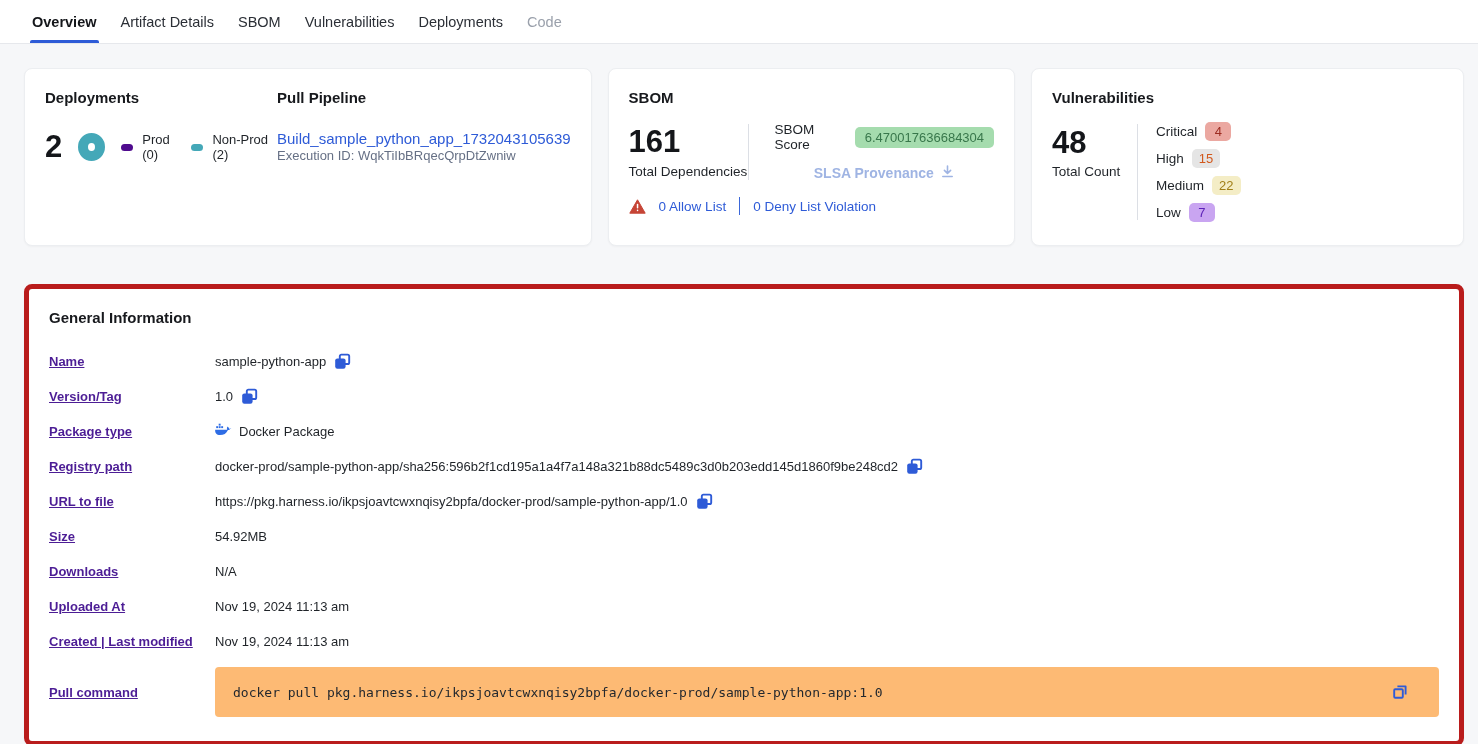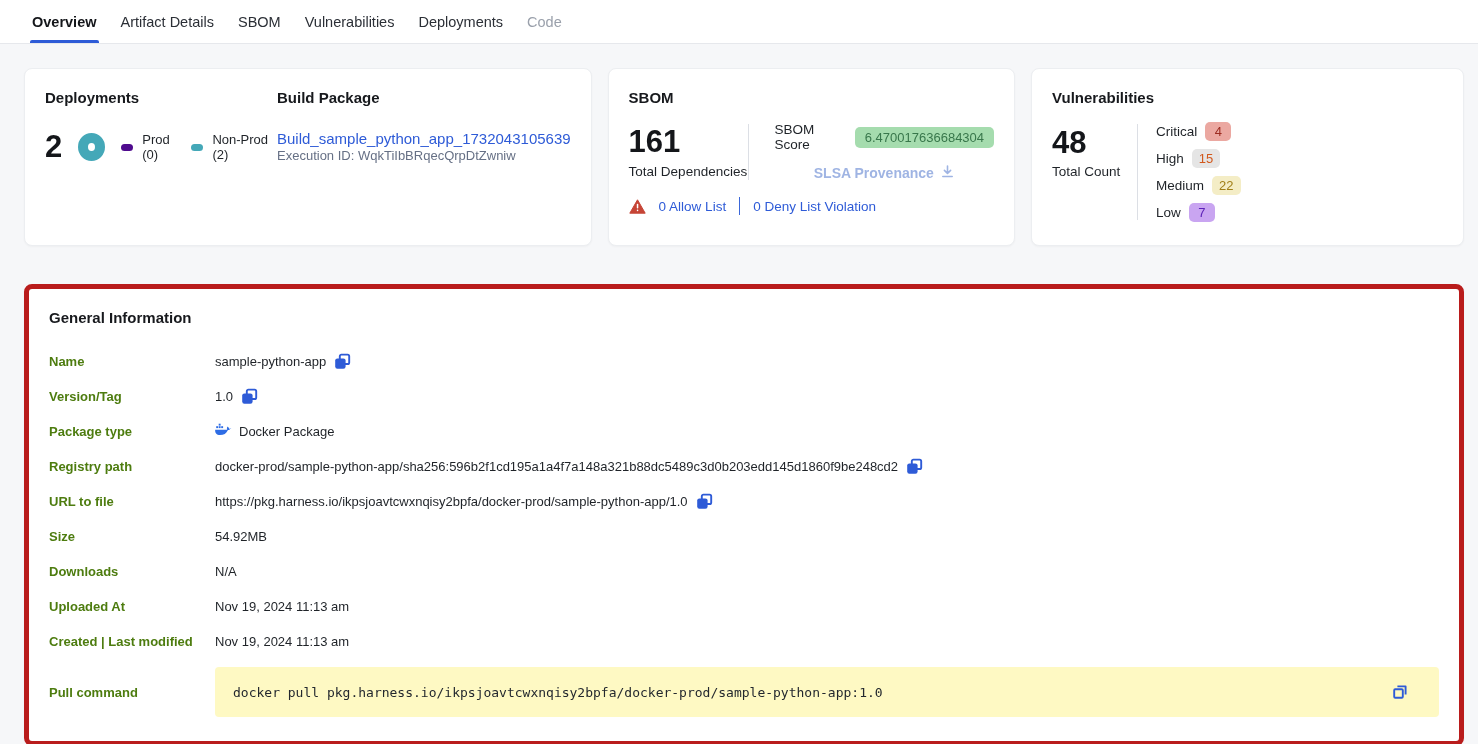--- a/index.html
+++ b/index.html
@@ -88,28 +88,28 @@
   .general-card {
     margin:38px 14px 8px 24px;
     background:#fff;
     border:5px solid #b91c1c;
     border-radius:8px;
     box-shadow:0 1px 2px rgba(40,41,61,.04);
     padding:20px 20px 24px 20px;
   }
   .gi-title { font-size:15px; font-weight:700; color:#17191d; margin-bottom:18px; }
   .gi-row { display:flex; align-items:center; min-height:35px; }
-  .gi-label { width:166px; font-size:13px; font-weight:700; color:#4d7c0f; flex-shrink:0; }
+  .gi-label { width:166px; font-size:13px; font-weight:700; color:#4c1d95; flex-shrink:0;text-decoration:underline; }
   .gi-value { font-size:13px; color:#1f2328; display:flex; align-items:center; gap:8px; }
   .copy-btn { display:inline-flex; cursor:pointer; align-items:center; }
   .pkg-value { display:flex; align-items:center; gap:7px; }
   .pull-row { margin-top:8px; align-items:center; }
   .pull-box {
     flex:1;
-    background:#fef9c3;
+    background:#fdba74;
     border-radius:4px;
     height:50px;
     display:flex; align-items:center; justify-content:space-between;
     padding:0 30px 0 18px;
   }
   .pull-code {
     font-family:"DejaVu Sans Mono","Liberation Mono",monospace;
     font-size:13px; color:#23282e;
     white-space:nowrap;
   }
@@ -140,21 +140,21 @@
             <span>Prod (0)</span>
           </div>
           <div class="legend-item">
             <span class="swatch" style="background: rgb(68, 168, 184);"></span>
             <span>Non-Prod (2)</span>
           </div>
         </div>
       </div>
     </div>
     <div class="bp-col">
-      <div class="card-title">Build Package</div>
+      <div class="card-title">Pull Pipeline</div>
       <a class="bp-link">Build_sample_python_app_1732043105639</a>
       <div class="bp-exec">Execution ID: WqkTiIbBRqecQrpDtZwniw</div>
     </div>
   </section>
 
   <section class="card card-sbom">
     <div class="card-title">SBOM</div>
     <div class="sbom-mid">
       <div class="sbom-left">
         <div class="big-num">161</div>

